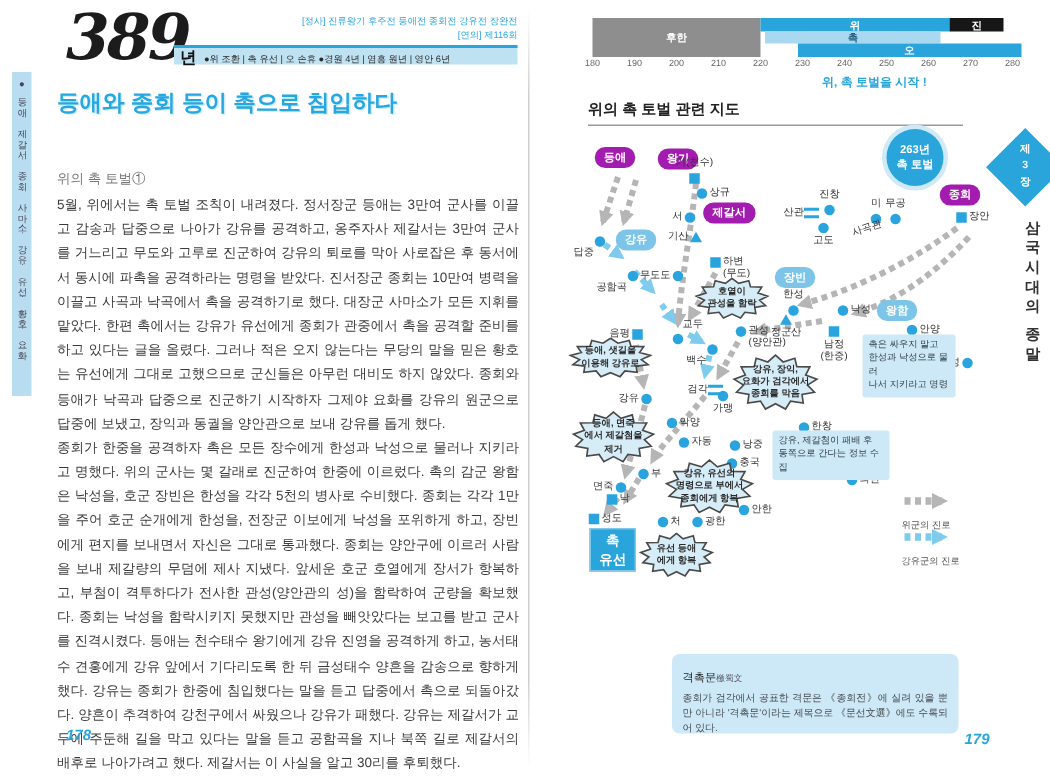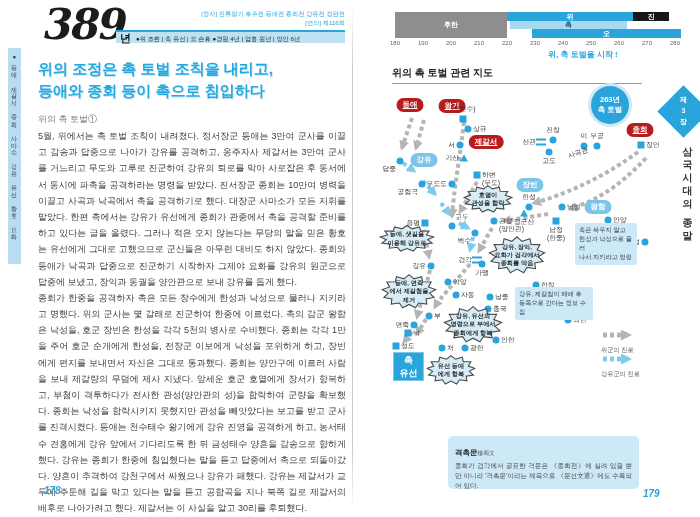--- a/index.html
+++ b/index.html
@@ -38,41 +38,41 @@
   
   .map-title{position:absolute;left:392px;top:66px;width:250px;font-size:10px;font-weight:bold;
              color:#222;border-bottom:1px solid #9a9a9a;padding-bottom:3px;}
   #routes{position:absolute;left:378px;top:88px;}
   .event-circle{position:absolute;left:591px;top:86px;width:38px;height:38px;border-radius:50%;
                 background:#29a5dc;box-shadow:0 0 0 3px #cfe9f6;color:#fff;font-size:7.5px;
                 font-weight:bold;display:flex;align-items:center;justify-content:center;
                 text-align:center;line-height:1.3;white-space:pre-line;}
   .map-badge{position:absolute;transform:translate(-50%,-50%);border-radius:8px;padding:2px 6px;
              font-size:7.5px;font-weight:bold;white-space:nowrap;}
-  .badge-gray{background:#b91c1c;color:#fff;text-decoration:underline;}
+  .badge-gray{background:#a21caf;color:#fff;}
   .badge-blue{background:#7cc5e8;color:#fff;}
   .dot,.square,.pass,.tri{position:absolute;transform:translate(-50%,-50%);}
   .dot{width:7px;height:7px;border-radius:50%;background:#2aa4de;}
   .square{width:7px;height:7px;background:#2aa4de;}
   .tri{width:0;height:0;border-left:4px solid transparent;border-right:4px solid transparent;
        border-bottom:7px solid #2aa4de;}
   .pass{width:10px;height:7px;border-top:2.5px solid #2aa4de;border-bottom:2.5px solid #2aa4de;}
   .place-label{position:absolute;font-size:6.8px;color:#333;white-space:pre-line;line-height:1.2;}
   .callout{position:absolute;}
   .callout svg{position:absolute;left:0;top:0;}
   .callout .ctext{position:absolute;inset:0;display:flex;align-items:center;justify-content:center;
                   text-align:center;font-size:6.2px;font-weight:bold;color:#2b2b2b;line-height:1.3;
                   white-space:pre-line;}
   .map-note{position:absolute;background:#cde8f6;border-radius:2px;padding:3px 4px;
             font-size:6.2px;line-height:1.45;color:#33414a;white-space:pre-line;}
   .legend-item{position:absolute;}
   .legend-item .llabel{font-size:6.2px;color:#555;margin-top:1px;}
   .info-box{position:absolute;left:448px;top:436px;width:191px;height:53px;background:#cde8f6;
             border-radius:5px;padding:5px 7px;}
-  .info-title{font-size:7.5px;font-weight:bold;color:#1a1a1a;display:inline;}
+  .info-title{font-size:7.5px;font-weight:normal;color:#1a1a1a;display:inline;}
   .info-hanja{font-size:5.8px;color:#556;display:inline;}
   .info-body{font-size:6.6px;line-height:1.5;color:#44484c;margin-top:2px;text-align:justify;}
   .shu-box{position:absolute;left:393px;top:352px;width:31px;height:29px;background:#29a5dc;
            border:1px solid #7fc6e8;color:#fff;font-size:9px;font-weight:bold;text-align:center;
            line-height:1.45;white-space:pre-line;padding-top:1px;}
   .chapter-diamond{position:absolute;left:665px;top:93px;width:37px;height:37px;background:#29a5dc;
                    transform:rotate(45deg);}
   .chapter-diamond-text{position:absolute;left:668px;top:95px;width:31px;height:34px;color:#fff;
                         font-size:7px;font-weight:bold;text-align:center;line-height:1.55;
                         white-space:pre-line;}
@@ -85,21 +85,20 @@
 <div class="gutter" data-name="page-gutter"></div>
 
 <div class="index-tab" data-name="left-index-tab">●등애 · 제갈서 · 종회 · 사마소 · 강유 · 유선 · 황호 · 요화</div>
 <div class="year-num" data-name="year-number">389</div>
 <div class="year-band" data-name="year-band"></div>
 <div class="year-suffix" data-name="year-suffix">년</div>
 <div class="rulers" data-name="rulers-line">●위 조환 | 촉 유선 | 오 손휴    ●경원 4년 | 염흥 원년 | 영안 6년</div>
 <div class="src src1" data-name="source-line-1">[정사] 진류왕기 후주전 등애전 종회전 강유전 장완전</div>
 <div class="src src2" data-name="source-line-2">[연의] 제116회</div>
 <div class="heading" data-name="page-title">
-  <div data-name="page-title-line1">위의 조정은 촉 토벌 조칙을 내리고,</div>
   <div data-name="page-title-line2">등애와 종회 등이 촉으로 침입하다</div>
 </div>
 <div class="section-label" data-name="section-label">위의 촉 토벌①</div>
 <div class="body-text" data-name="body-text">
   <p data-name="paragraph-1">5월, 위에서는 촉 토벌 조칙이 내려졌다. 정서장군 등애는 3만여 군사를 이끌고 감송과 답중으로 나아가 강유를 공격하고, 옹주자사 제갈서는 3만여 군사를 거느리고 무도와 고루로 진군하여 강유의 퇴로를 막아 사로잡은 후 동서에서 동시에 파촉을 공격하라는 명령을 받았다. 진서장군 종회는 10만여 병력을 이끌고 사곡과 낙곡에서 촉을 공격하기로 했다. 대장군 사마소가 모든 지휘를 맡았다. 한편 촉에서는 강유가 유선에게 종회가 관중에서 촉을 공격할 준비를 하고 있다는 글을 올렸다. 그러나 적은 오지 않는다는 무당의 말을 믿은 황호는 유선에게 그대로 고했으므로 군신들은 아무런 대비도 하지 않았다. 종회와 등애가 낙곡과 답중으로 진군하기 시작하자 그제야 요화를 강유의 원군으로 답중에 보냈고, 장익과 동궐을 양안관으로 보내 강유를 돕게 했다.</p>
   <p data-name="paragraph-2">종회가 한중을 공격하자 촉은 모든 장수에게 한성과 낙성으로 물러나 지키라고 명했다. 위의 군사는 몇 갈래로 진군하여 한중에 이르렀다. 촉의 감군 왕함은 낙성을, 호군 장빈은 한성을 각각 5천의 병사로 수비했다. 종회는 각각 1만을 주어 호군 순개에게 한성을, 전장군 이보에게 낙성을 포위하게 하고, 장빈에게 편지를 보내면서 자신은 그대로 통과했다. 종회는 양안구에 이르러 사람을 보내 제갈량의 무덤에 제사 지냈다. 앞세운 호군 호열에게 장서가 항복하고, 부첨이 격투하다가 전사한 관성(양안관의 성)을 함락하여 군량을 확보했다. 종회는 낙성을 함락시키지 못했지만 관성을 빼앗았다는 보고를 받고 군사를 진격시켰다. 등애는 천수태수 왕기에게 강유 진영을 공격하게 하고, 농서태수 견홍에게 강유 앞에서 기다리도록 한 뒤 금성태수 양흔을 감송으로 향하게 했다. 강유는 종회가 한중에 침입했다는 말을 듣고 답중에서 촉으로 되돌아갔다. 양흔이 추격하여 강천구에서 싸웠으나 강유가 패했다. 강유는 제갈서가 교두에 주둔해 길을 막고 있다는 말을 듣고 공함곡을 지나 북쪽 길로 제갈서의 배후로 나아가려고 했다. 제갈서는 이 사실을 알고 30리를 후퇴했다.</p>
 </div>
 <div class="pagenum pn-left" data-name="page-number-left">178</div>
 
 <div id="timeline" data-name="dynasty-timeline-chart">

